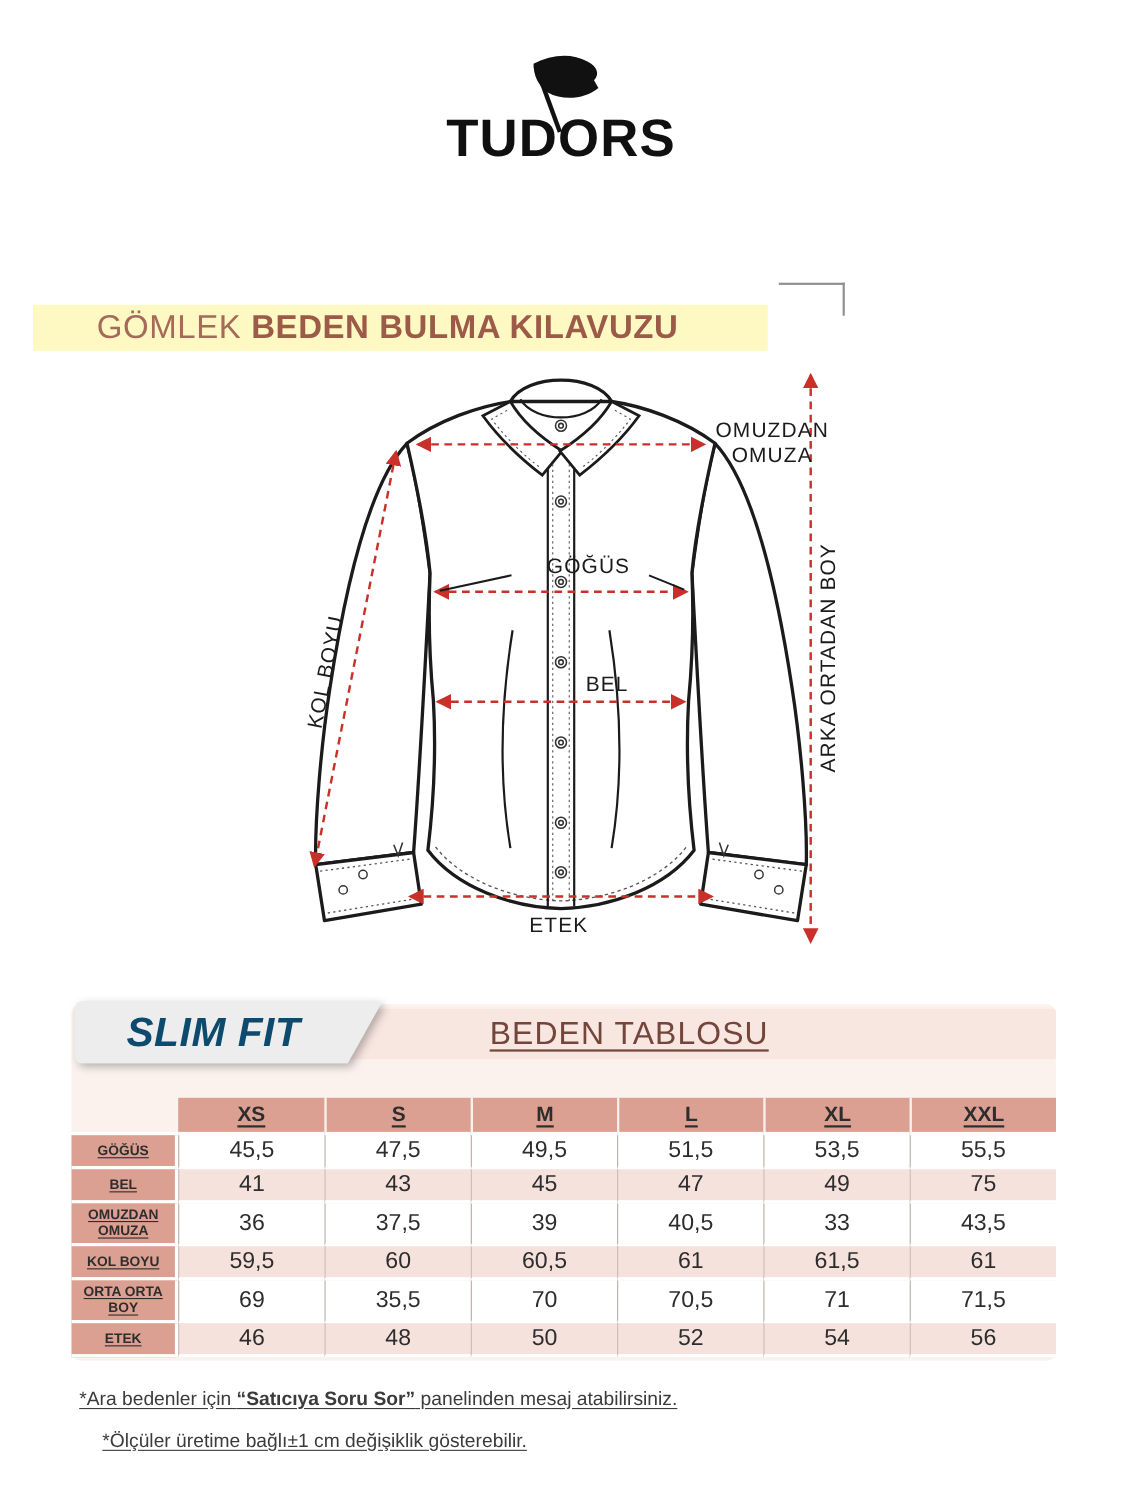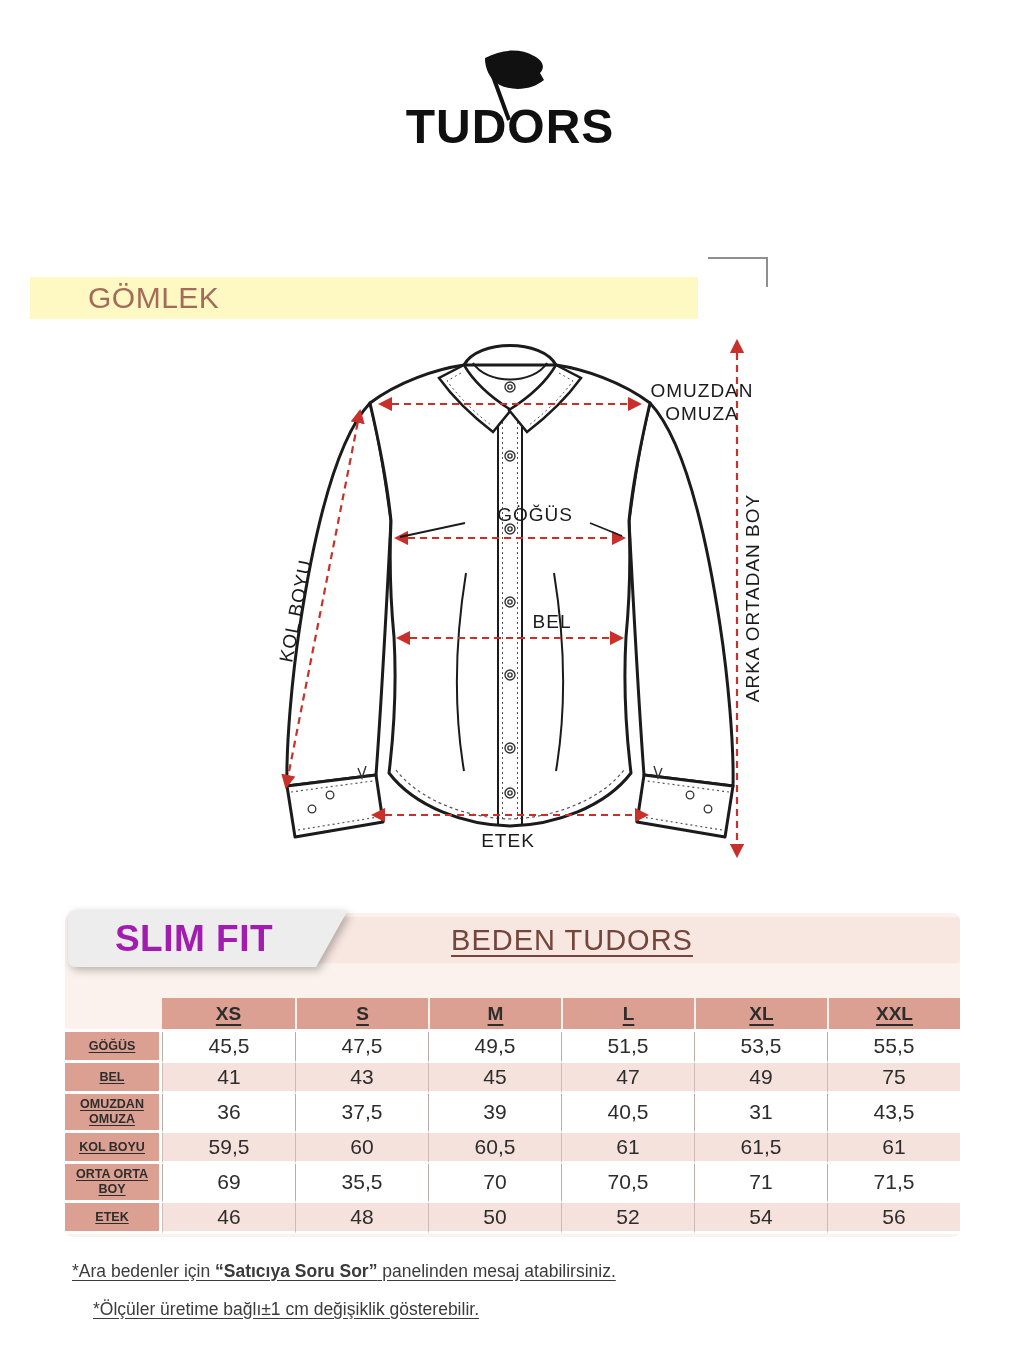--- a/index.html
+++ b/index.html
@@ -47,21 +47,21 @@
     position:absolute;left:68px;top:910px;width:280px;height:57px;
     filter:drop-shadow(3px 3px 4px rgba(0,0,0,0.28));
   }
   .fit-banner-shape{
     width:100%;height:100%;background:#ededee;border-radius:7px;
     clip-path:polygon(0 0,100% 0,calc(100% - 32px) 100%,0 100%);
     display:flex;align-items:center;justify-content:center;
     padding-right:28px;box-sizing:border-box;
   }
   .fit-banner-shape span{
-    font-size:37px;font-weight:bold;color:#a21caf;letter-spacing:.5px;
+    font-size:37px;font-weight:bold;color:#0c4a6e;letter-spacing:.5px;font-style:italic;
   }
   
   .size-grid{
     position:absolute;left:65px;top:998px;width:895px;
     display:grid;grid-template-columns:97px repeat(6,1fr);
     grid-template-rows:34px 31px 31px 39px 31px 39px 31px;
   }
   .cell{
     display:flex;align-items:center;justify-content:center;
     border-bottom:3px solid #ffffff;box-sizing:border-box;color:#2d2d2d;
@@ -92,20 +92,21 @@
 <body>
 
 <svg class="logo-flag" viewBox="0 0 150 82">
   <path d="M 55,12 C 72,3 90,2 104,10 C 112,14 116,21 110,27 L 114,34 C 102,44 82,46 68,38 C 59,32 55,22 55,12 Z" fill="#111"></path>
   <line x1="57" y1="14" x2="79" y2="74" stroke="#111" stroke-width="4"></line>
 </svg>
 <div class="logo-text">TUDORS</div>
 
 <div class="title-band">
   <span class="t-reg">GÖMLEK</span>
+  <span class="t-bold">BEDEN BULMA KILAVUZU</span>
 </div>
 <div class="bracket"></div>
 
 <svg class="shirt-svg" viewBox="0 0 560 550">
   <defs>
     <marker id="ah" viewBox="0 0 10 10" refX="8.5" refY="5" markerWidth="6.5" markerHeight="6.5" orient="auto-start-reverse">
       <path d="M0,0 L10,5 L0,10 Z" fill="#c9302a"></path>
     </marker>
   </defs>
 
@@ -196,21 +197,21 @@
   <text x="462" y="95" text-anchor="middle" font-size="19">OMUZA</text>
   <text x="295" y="196" text-anchor="middle" font-size="19">GÖĞÜS</text>
   <text x="312" y="303" text-anchor="middle" font-size="19">BEL</text>
   <text x="268" y="522" text-anchor="middle" font-size="19">ETEK</text>
   <text x="62" y="287" text-anchor="middle" font-size="19" transform="rotate(-79 62 287)">KOL BOYU</text>
   <text x="519" y="273" text-anchor="middle" font-size="19" transform="rotate(-90 519 273)">ARKA ORTADAN BOY</text>
 </svg>
 
 <div class="lower-wrap"></div>
 <div class="beden-band"></div>
-<div class="beden-title">BEDEN TUDORS</div>
+<div class="beden-title">BEDEN TABLOSU</div>
 <div class="fit-banner">
   <div class="fit-banner-shape">
     <span>SLIM FIT</span>
   </div>
 </div>
 
 <div class="size-grid" id="size-grid">
     <div class="cell corner"></div>
     <div class="cell head">XS</div>
     <div class="cell head">S</div>
@@ -230,21 +231,21 @@
     <div class="cell val alt">43</div>
     <div class="cell val alt">45</div>
     <div class="cell val alt">47</div>
     <div class="cell val alt">49</div>
     <div class="cell val alt">75</div>
     <div class="cell rowlabel">OMUZDAN OMUZA</div>
     <div class="cell val">36</div>
     <div class="cell val">37,5</div>
     <div class="cell val">39</div>
     <div class="cell val">40,5</div>
-    <div class="cell val">31</div>
+    <div class="cell val">33</div>
     <div class="cell val">43,5</div>
     <div class="cell rowlabel">KOL BOYU</div>
     <div class="cell val alt">59,5</div>
     <div class="cell val alt">60</div>
     <div class="cell val alt">60,5</div>
     <div class="cell val alt">61</div>
     <div class="cell val alt">61,5</div>
     <div class="cell val alt">61</div>
     <div class="cell rowlabel">ORTA ORTA BOY</div>
     <div class="cell val">69</div>

